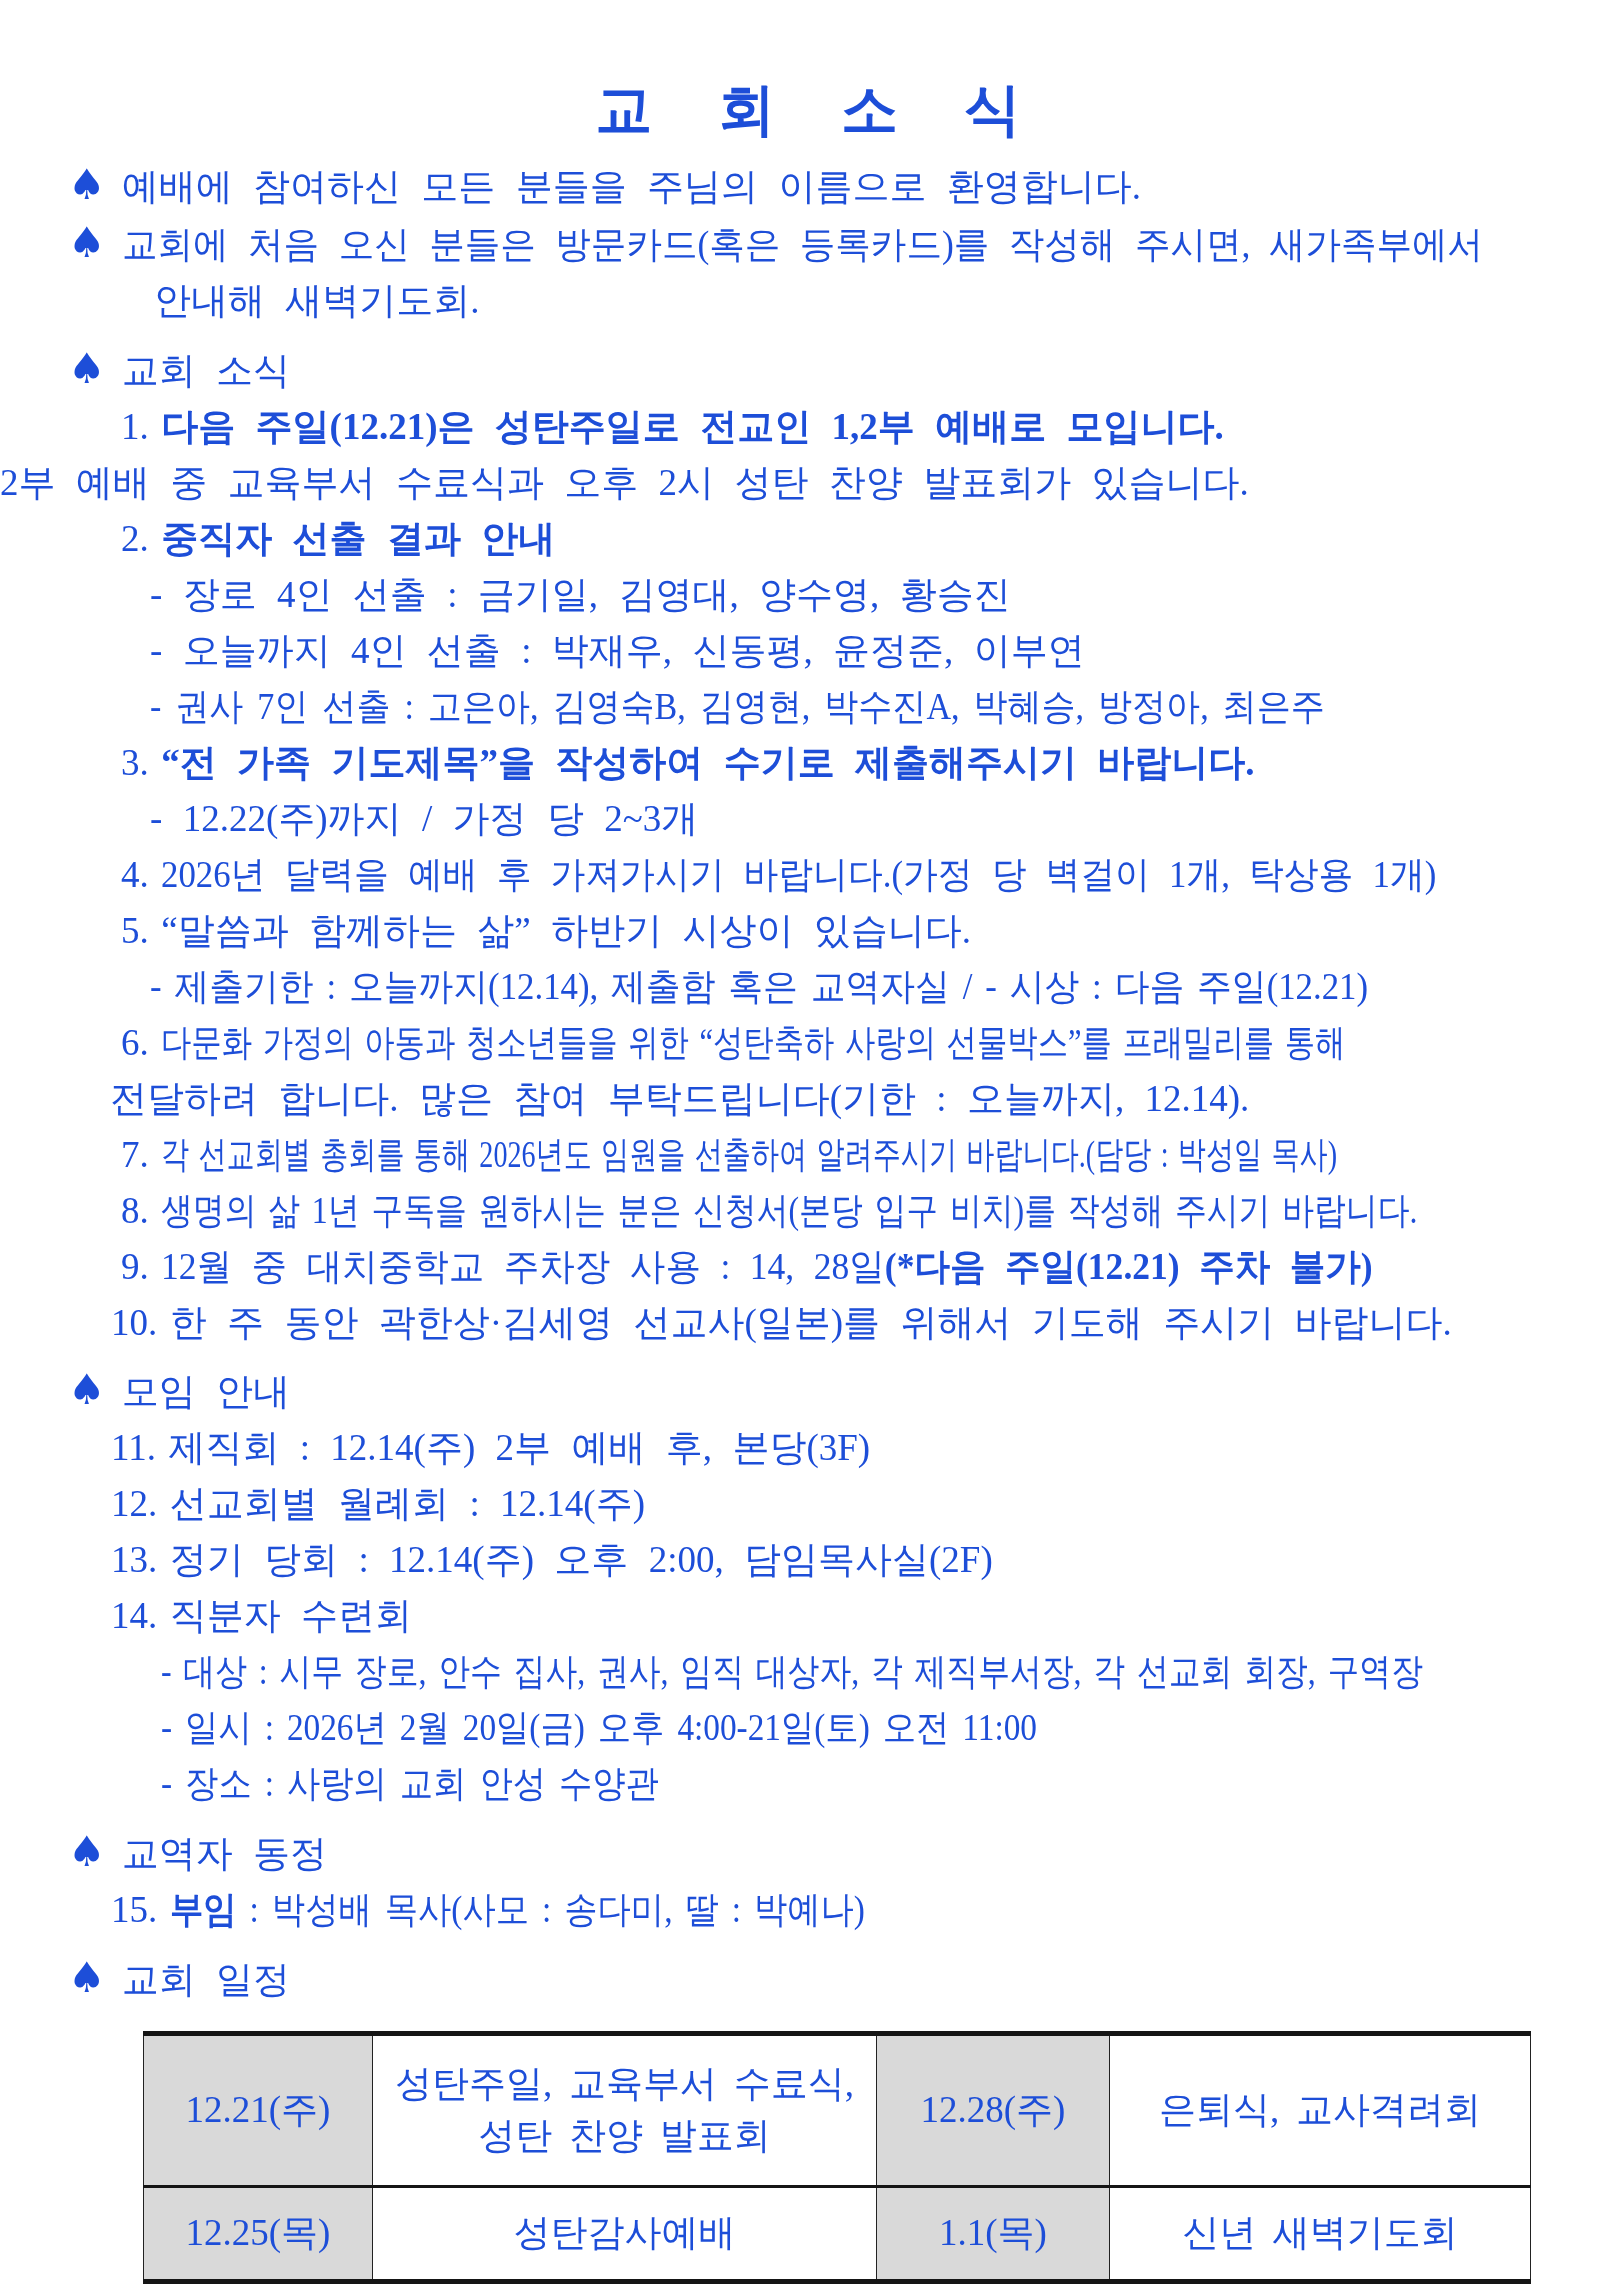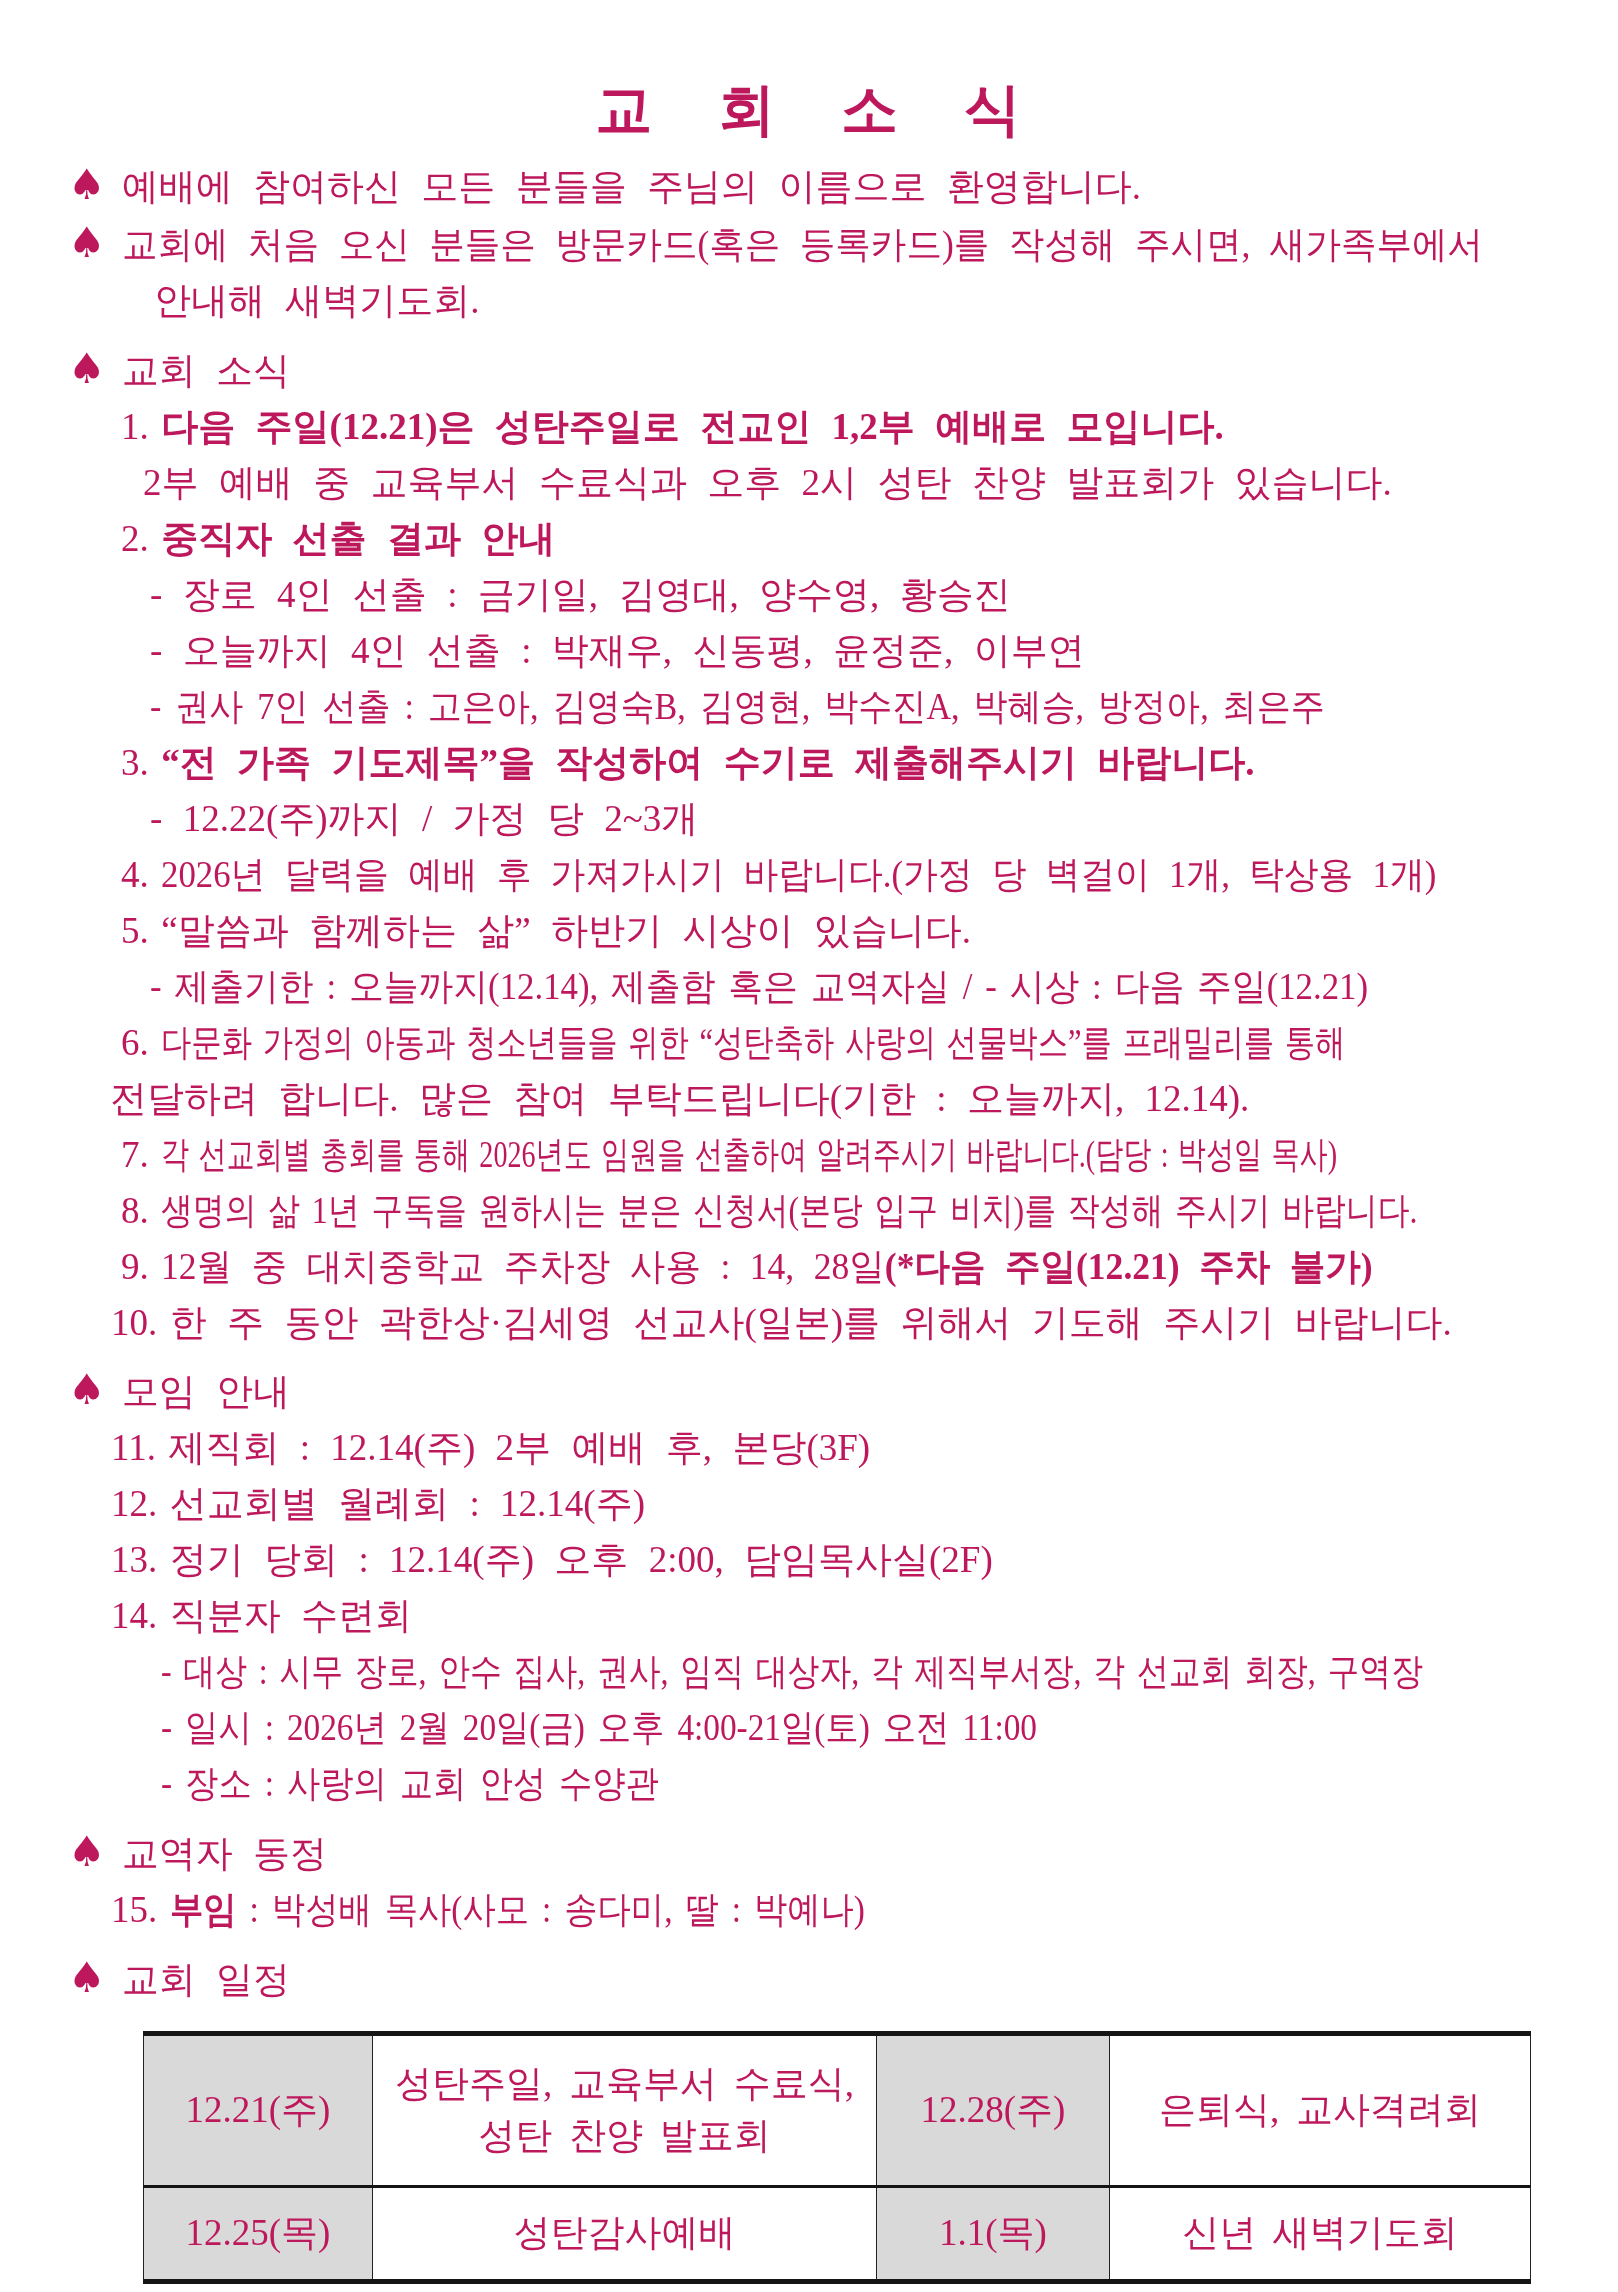--- a/index.html
+++ b/index.html
@@ -1,35 +1,35 @@
 <!DOCTYPE html>
 <html style="font-size:14.3px"><head>
 <meta charset="utf-8">
 <style>
   html,body { margin:0; padding:0; background:#e8e8e8; }
   .page {
     position:relative; width:1618px; height:2293px; margin:0 auto;
-    background:#ffffff; color:#be185d;
+    background:#ffffff; color:#1d4ed8;
     font-family:"Liberation Serif","DejaVu Serif",serif;
     overflow:hidden;
   }
   .title {
     margin:0 0 14.3px 0; padding-top:77px;
     text-align:center; font-size:57px; font-weight:700;
     line-height:66px; word-spacing:48px; letter-spacing:1.8px;
   }
   .ln { font-size:37px; line-height:56px; white-space:nowrap; word-spacing:0.30em; }
   .sec { margin-top:11.6px; }
   .bullet { padding-left:68px; }
   .spade { font-family:"DejaVu Sans","Liberation Sans",sans-serif; font-size:42px; margin-right:16px; }
   .n1 { padding-left:121px; }   
   .n2 { padding-left:111px; }   
   .no { margin-right:12.5px; }
   .cont-a { padding-left:154px; }  
-  .cont-b { padding-left:143px; }  
+  .cont-b { }  
   .cont-c { padding-left:110px; }  
   .dash   { padding-left:150px; }
   .dash14 { padding-left:161px; }
   .b { font-weight:700; }
   .tx { display:inline-block; transform-origin:left center; }
   .sx96 { transform:scaleX(.96); }
   .sx94 { transform:scaleX(.94); }
   .sx92 { transform:scaleX(.92); word-spacing:.16em; }
   .sx90 { transform:scaleX(.90); word-spacing:.14em; }
   .sx86 { transform:scaleX(.86); word-spacing:.12em; }

